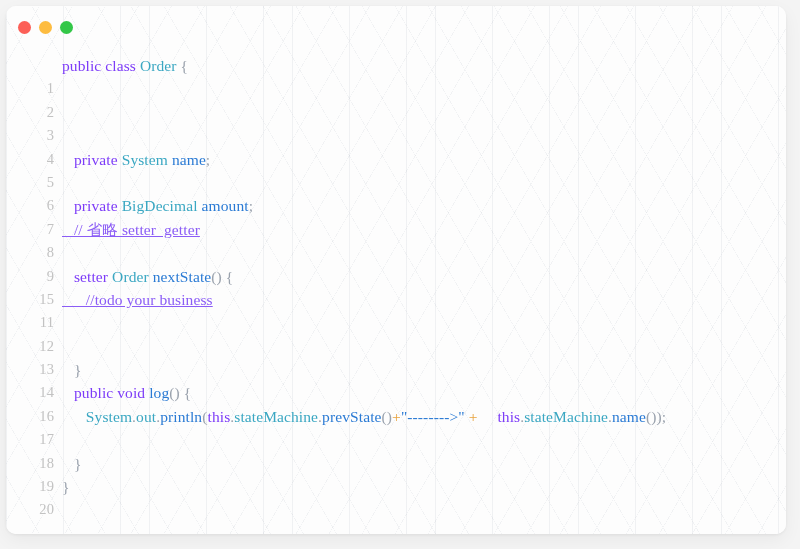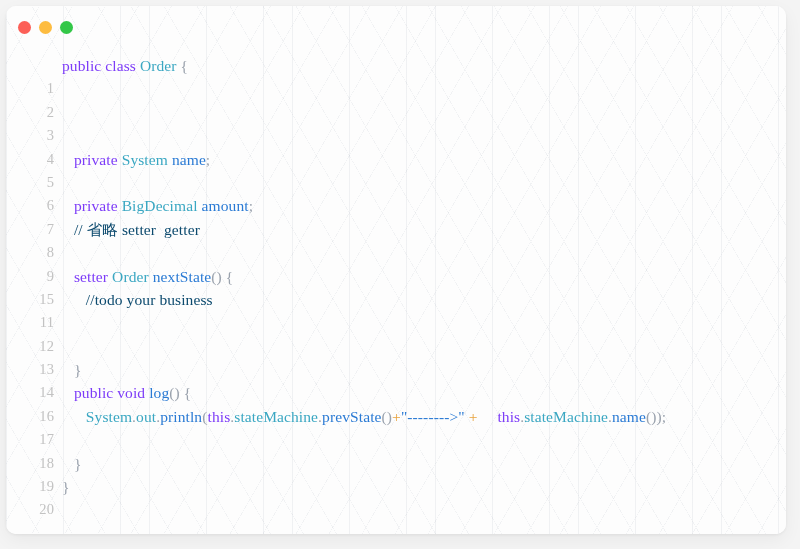--- a/index.html
+++ b/index.html
@@ -118,21 +118,21 @@
     top: 0;
     white-space: pre;
   }
 
   
   .kw   { color: #7d3cf8; }   
   .type { color: #3aa7c2; }   
   .var  { color: #2a7ad4; }   
   .op   { color: #e8a33d; }   
   .punc { color: #9aa2ad; }   
-  .cmt  { color: #0c4a6e; }   
+  .cmt  { color: #8b5cf6; text-decoration: underline; }   
   .str  { color: #2a7ad4; }   
 </style>
 </head>
 <body>
 
 <div id="page">
 
   <div class="code-card">
 
     <div class="grid-bg"></div>

